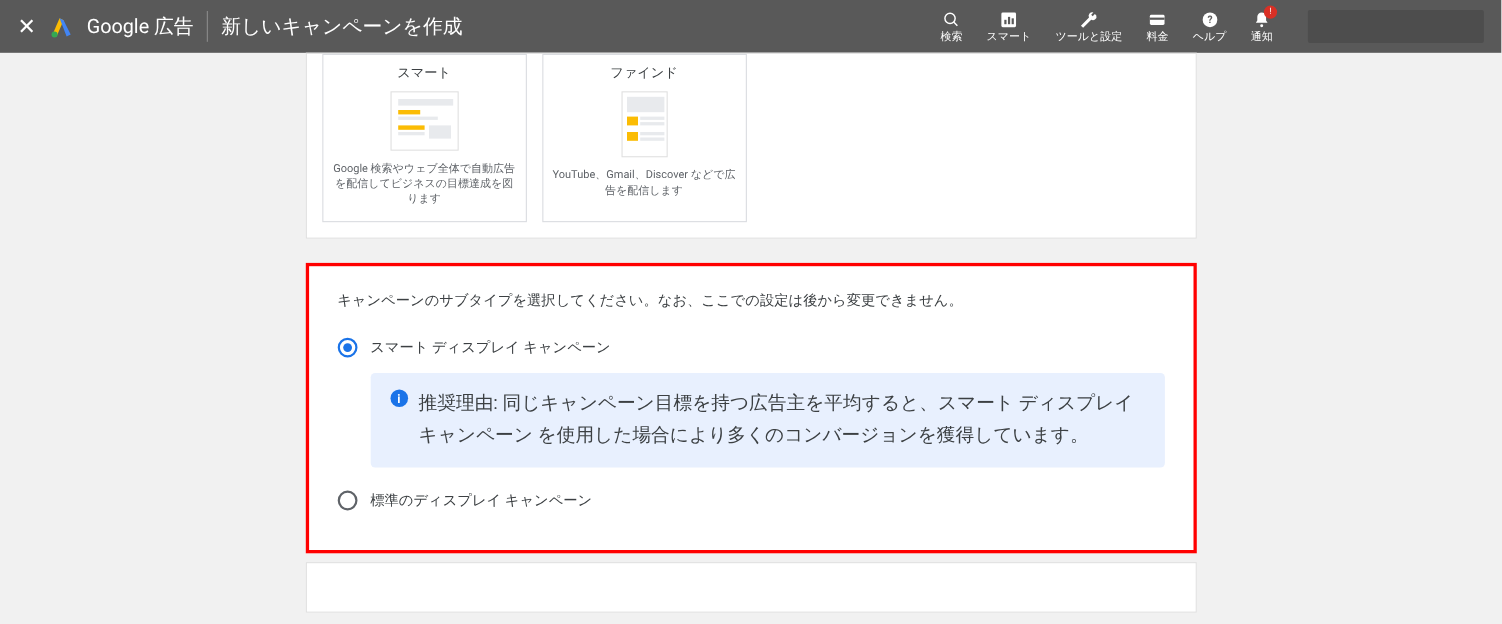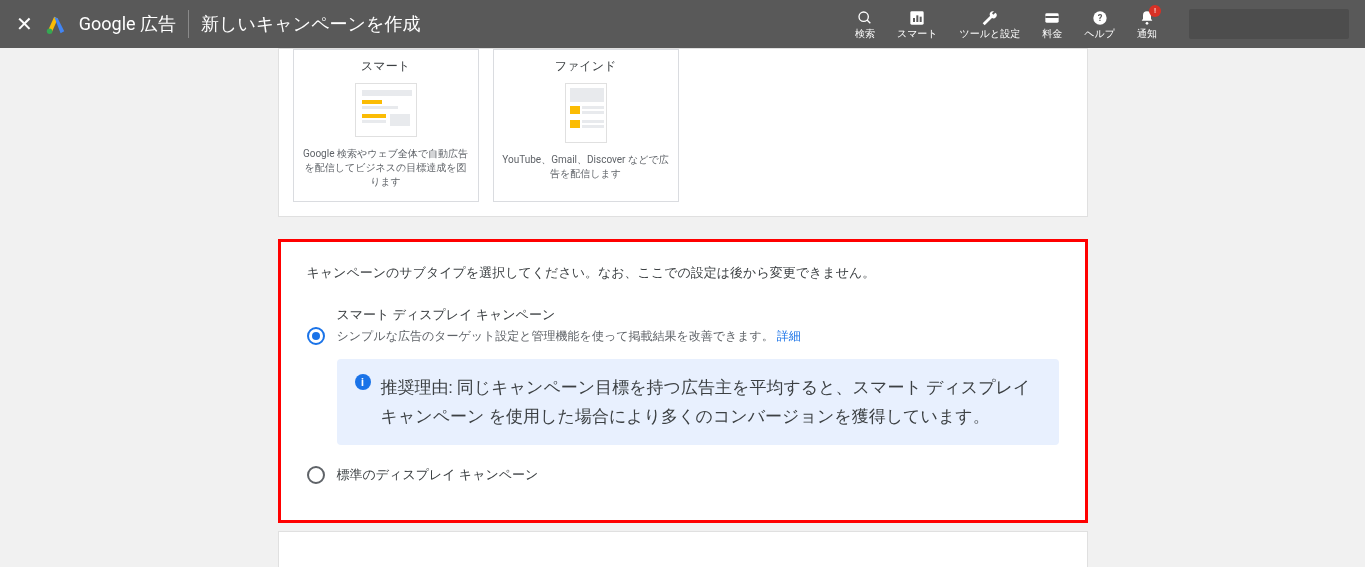--- a/index.html
+++ b/index.html
@@ -170,24 +170,20 @@
     </div>
   </div>
 
   <div class="panel subtype-panel">
     <div class="subtype-head">キャンペーンのサブタイプを選択してください。なお、ここでの設定は後から変更できません。</div>
 
     <div class="radio-row">
       <div class="radio checked"></div>
       <div class="radio-content">
         <div class="radio-label">スマート ディスプレイ キャンペーン</div>
-        <div class="radio-desc">
-          <span>シンプルな広告のターゲット設定と管理機能を使って掲載結果を改善できます。</span>
-          <span class="link">詳細</span>
-        </div>
       </div>
     </div>
 
     <div class="reco-box">
       <div class="reco-ico">i</div>
       <div class="reco-text">推奨理由: 同じキャンペーン目標を持つ広告主を平均すると、スマート ディスプレイ キャンペーン を使用した場合により多くのコンバージョンを獲得しています。</div>
     </div>
 
     <div class="radio-row radio-block2">
       <div class="radio unchecked"></div>

